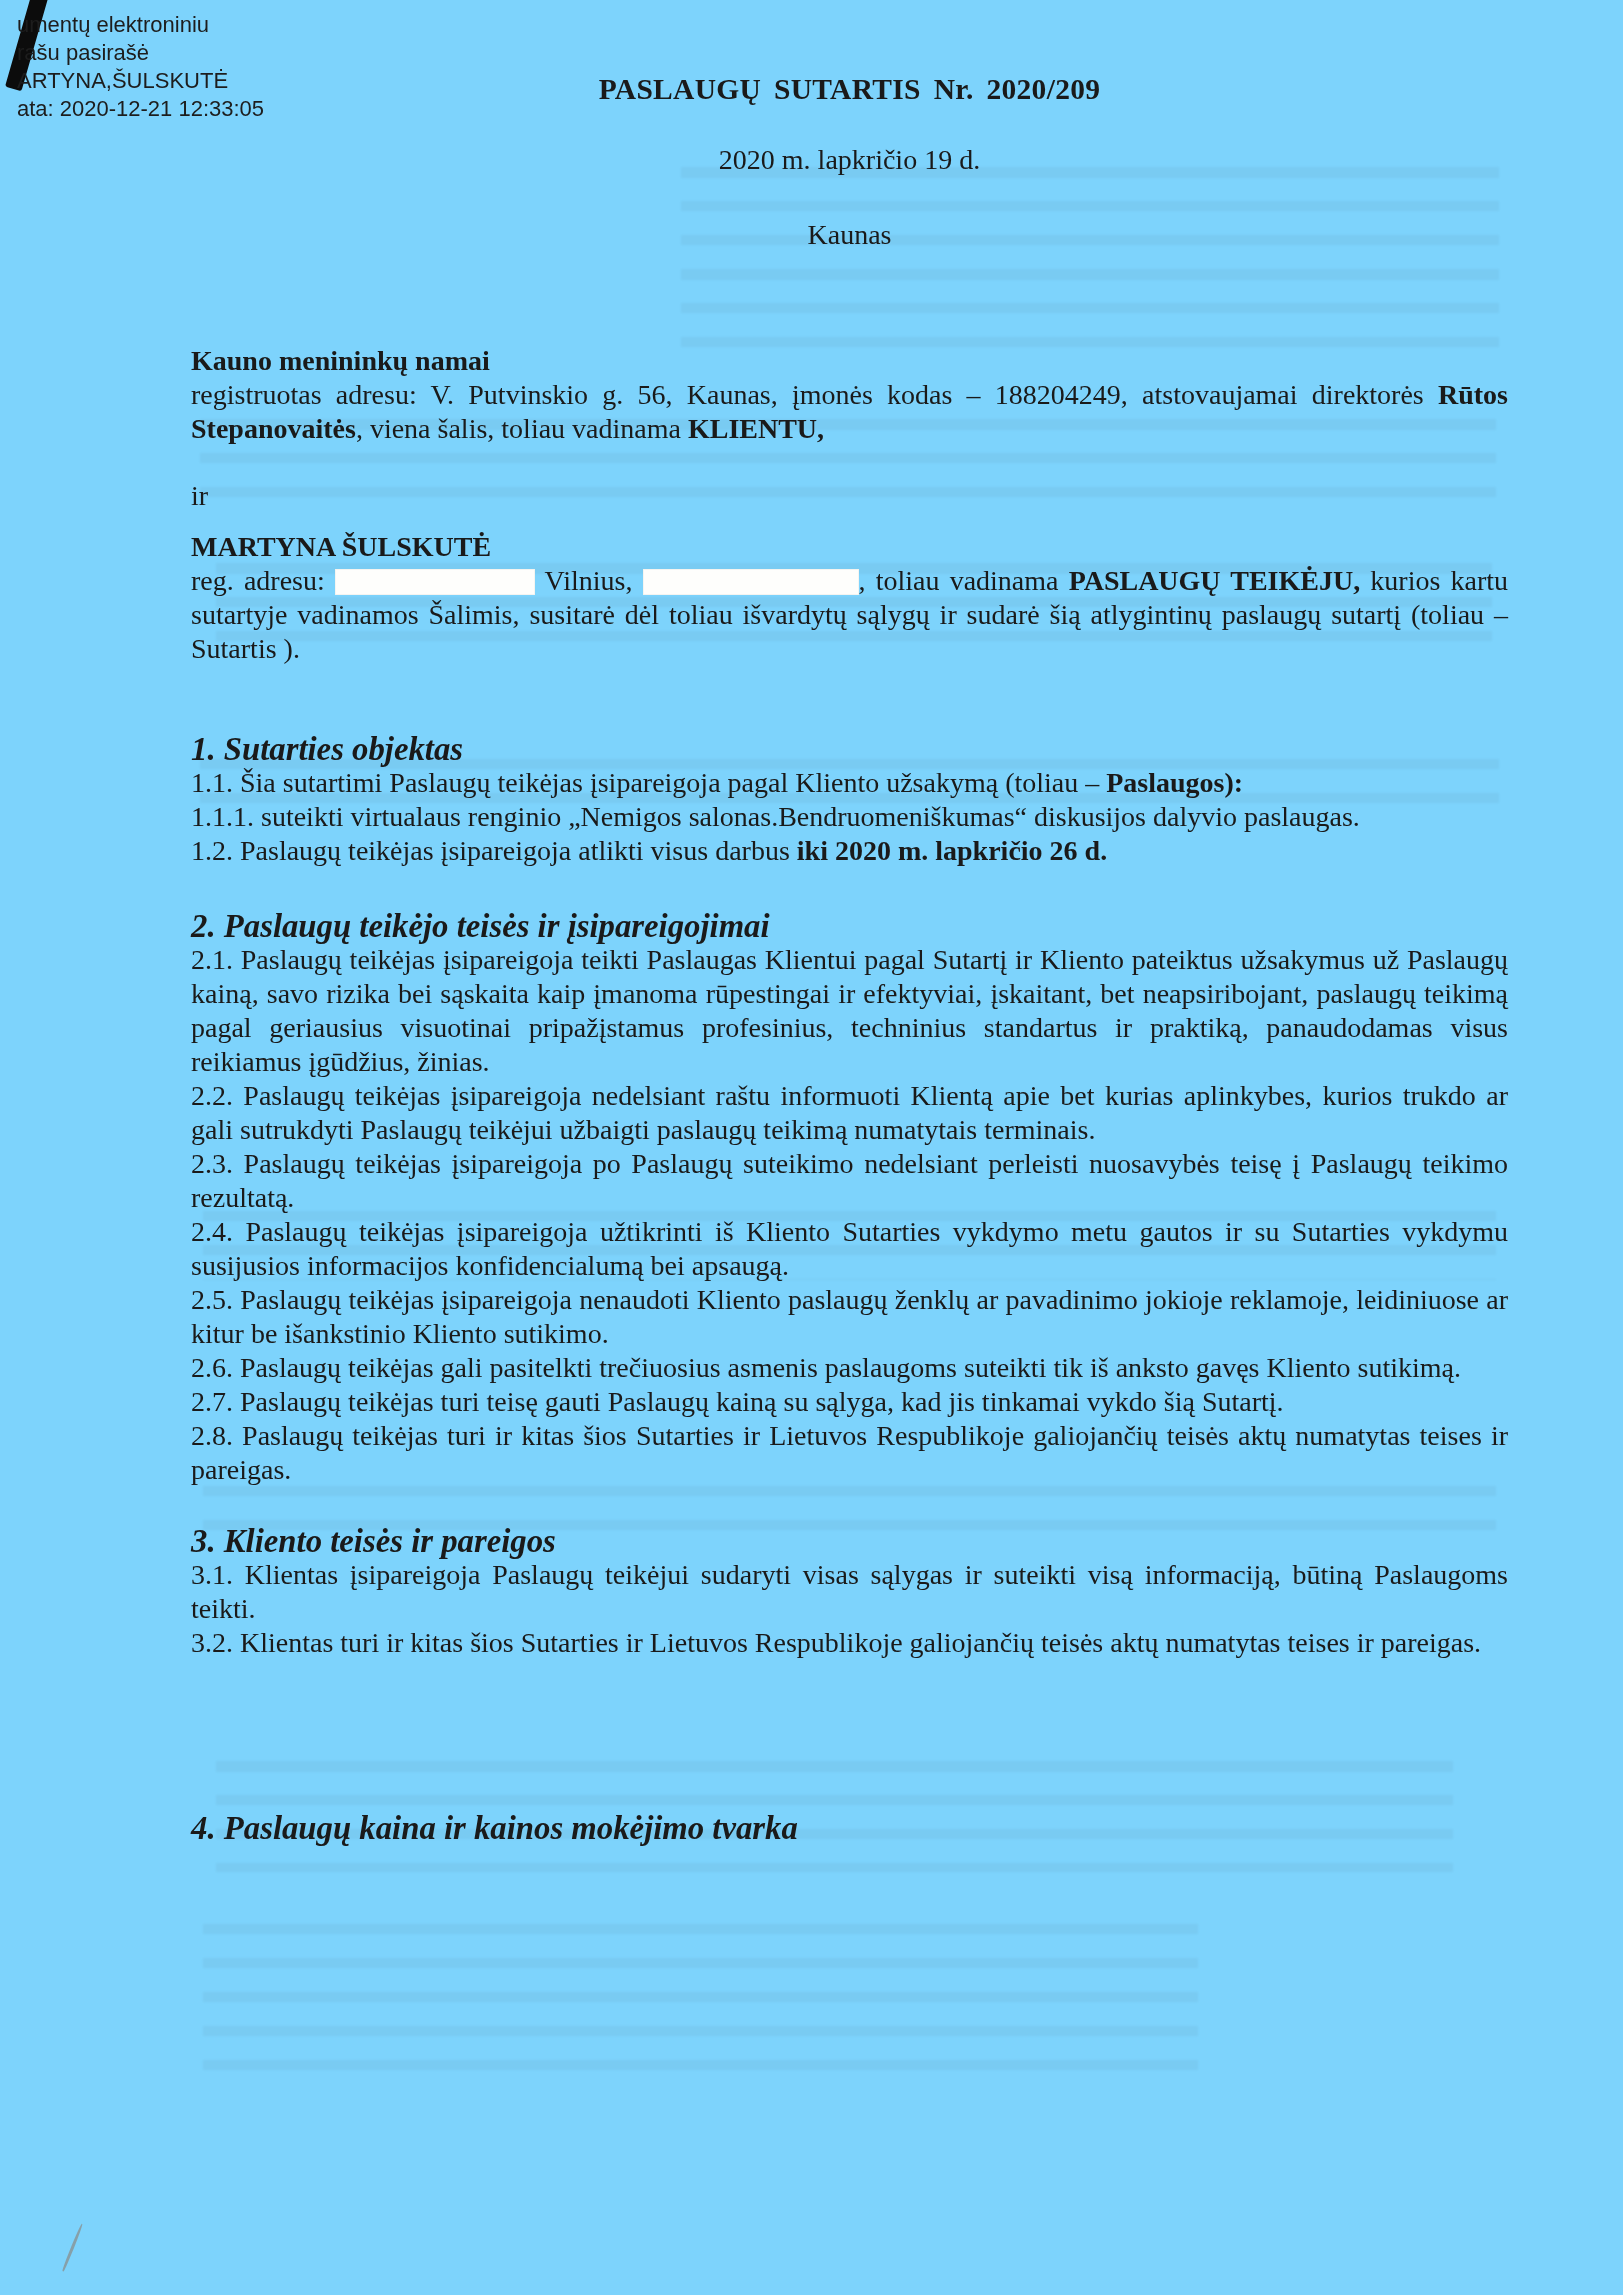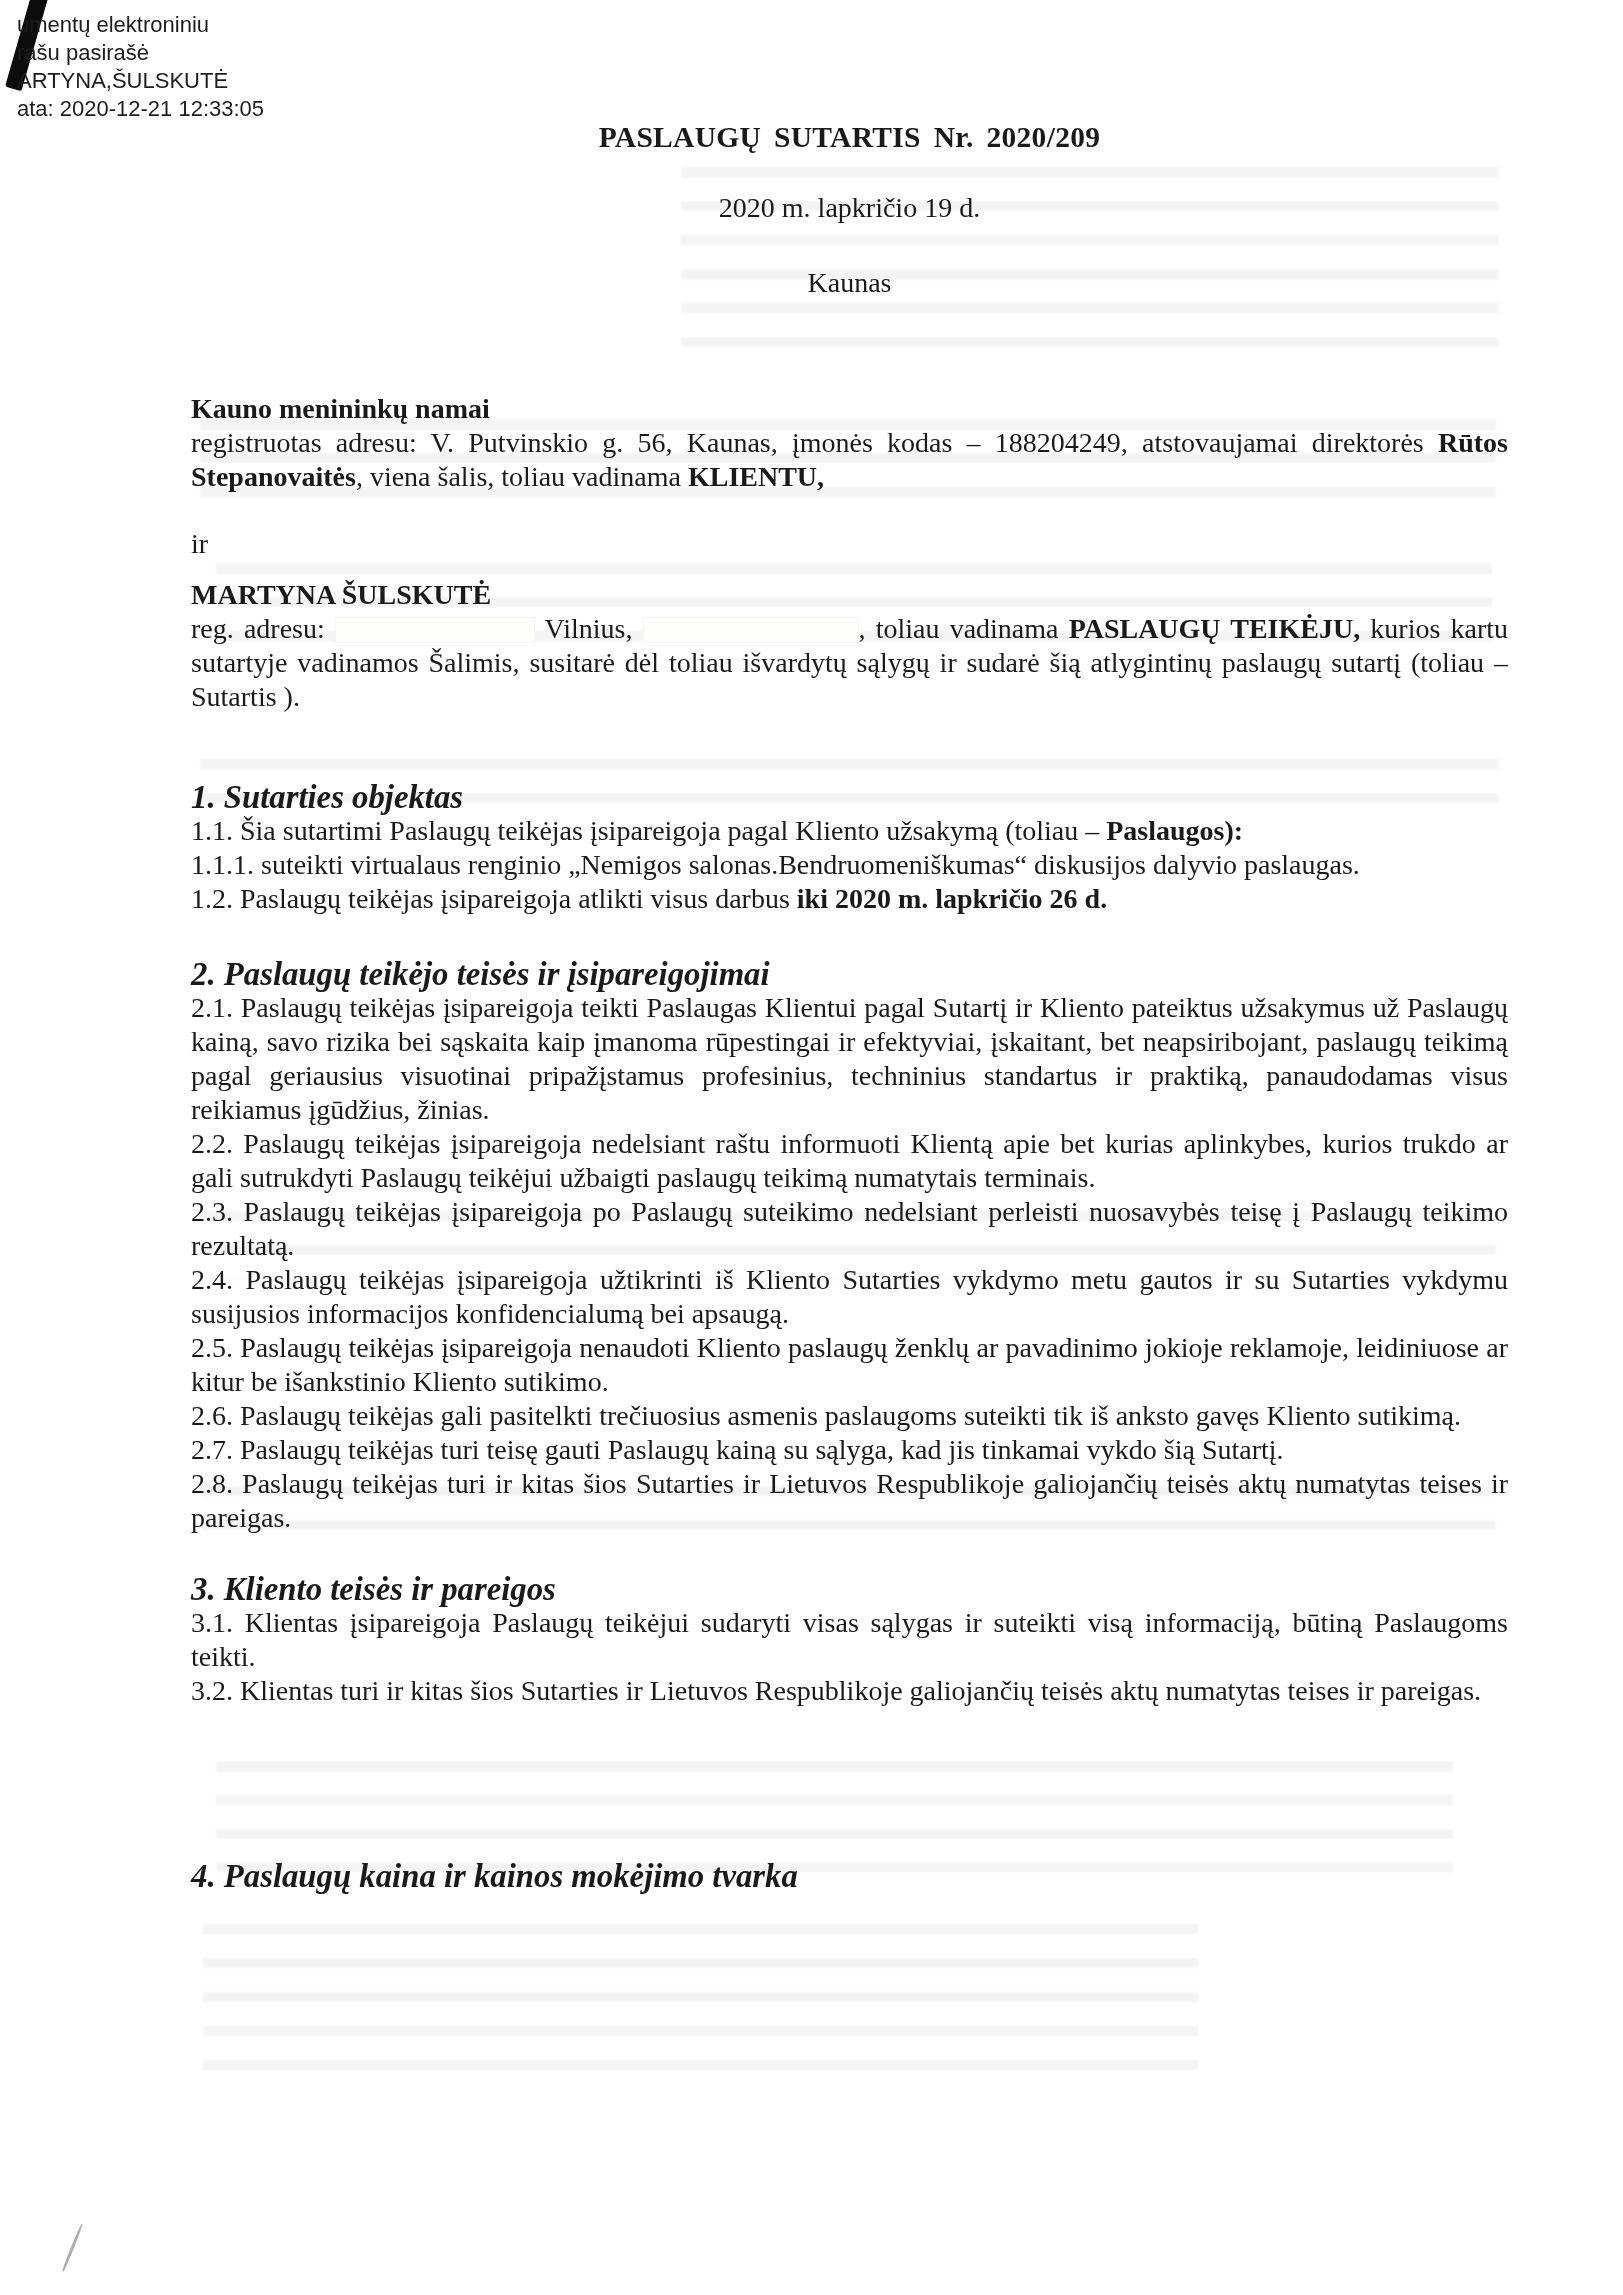--- a/index.html
+++ b/index.html
@@ -5,21 +5,21 @@
   * { margin:0; padding:0; box-sizing:border-box; }
   html, body { width:1623px; }
   body {
     height:2295px;
     background:#d8d8d4;
     font-family:"Liberation Serif", serif;
   }
   .page {
     position:relative;
     width:1623px; height:2295px;
-    background:#ffffff;
+    background:#7dd3fc;
     overflow:hidden;
     color:#171717;
   }
 
   
   .corner-mark {
     position:absolute; left:19.6px; top:-19.6px;
     width:17px; height:111px;
     background:#0c0c0c;
     transform:rotate(16deg);
@@ -60,21 +60,21 @@
   .g7 { top:1761px; left:216px;  width:1237px; height:111px; }
   .g8 { top:1924px; left:203px;  width:995px; height:151px; }
 
   
   .content {
     position:absolute;
     left:191px; top:0;
     width:1317px;
     font-size:28px;
     line-height:34px;
-    padding-top:120px;
+    padding-top:72px;
     color:#1a1a1a;
   }
   .title {
     text-align:center;
     font-weight:bold;
     font-size:29.5px;
     word-spacing:5.2px;
     letter-spacing:0.3px;
   }
   .center { text-align:center; }

